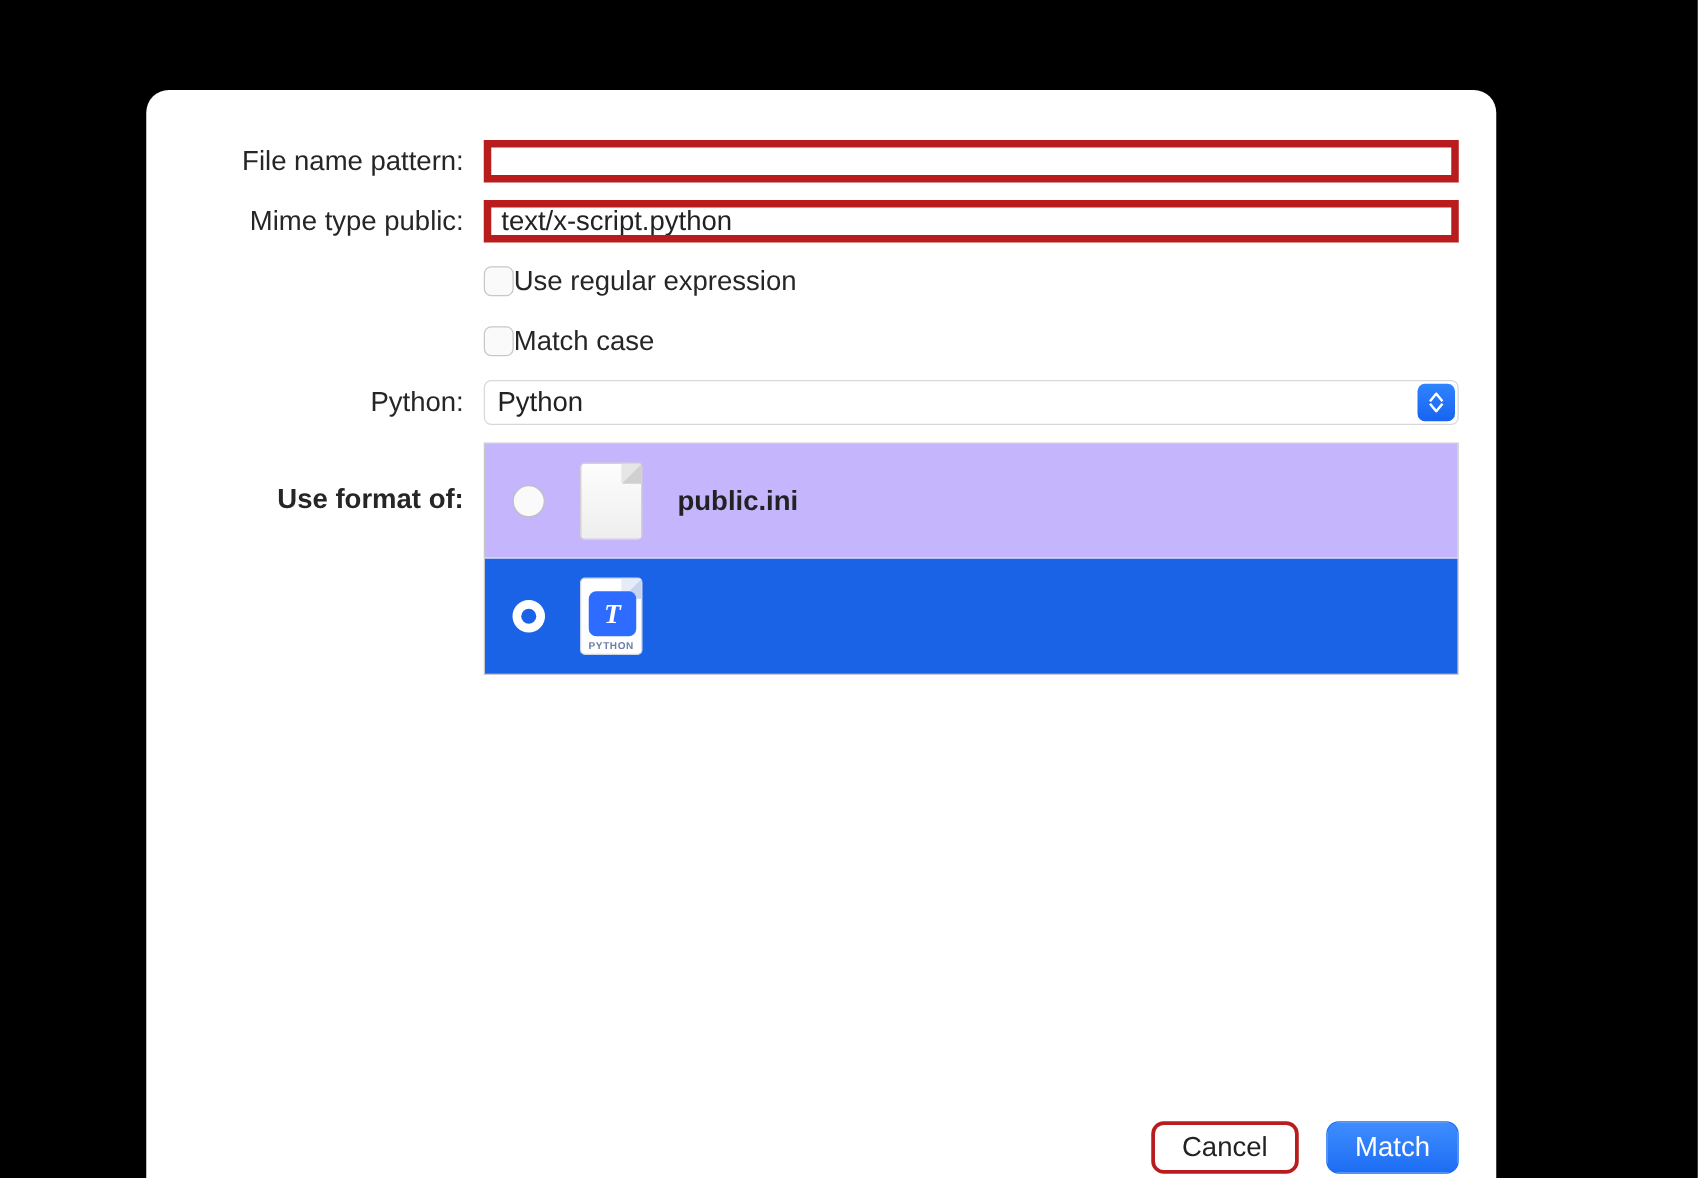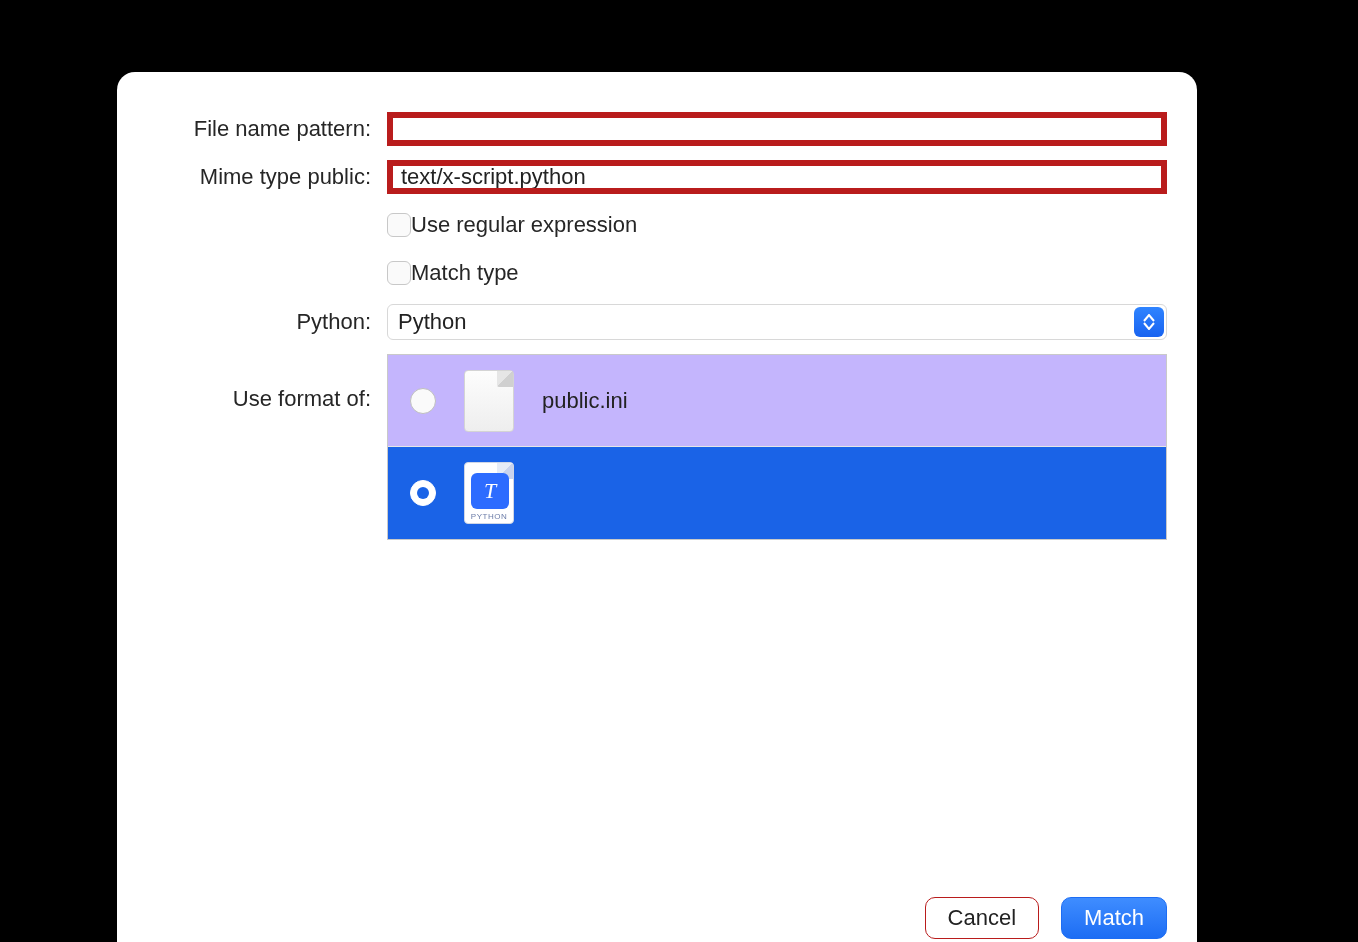--- a/index.html
+++ b/index.html
@@ -210,21 +210,21 @@
     border-radius: 10px;
     font-size: 22px;
     display:flex;
     align-items:center;
     justify-content:center;
     cursor:pointer;
     user-select:none;
   }
   .btn-secondary {
     background:#fff;
-    border:1px solid #b91c1c;
+    border:3px solid #b91c1c;
     color:#222;
   }
   .btn-primary {
     background: linear-gradient(#3f8dff,#1d6df4);
     color:#fff;
     border:1px solid #1d6df4;
   }
 </style>
 </head>
 <body>
@@ -250,42 +250,42 @@
     <div class="field-col checkbox-row">
       <div class="mac-checkbox"></div>
       <div class="cb-label">Use regular expression</div>
     </div>
   </div>
 
   <div class="row">
     <div class="label-col"></div>
     <div class="field-col checkbox-row">
       <div class="mac-checkbox"></div>
-      <div class="cb-label">Match type</div>
+      <div class="cb-label">Match case</div>
     </div>
   </div>
 
   <div class="row">
     <div class="label-col">Python:</div>
     <div class="field-col">
       <div class="select-wrap">
         <span>Python</span>
         <div class="select-stepper">
           <svg width="12" height="8" viewBox="0 0 12 8">
               <path d="M1 7 L6 1 L11 7" fill="none" stroke="#fff" stroke-width="2"></path>
             </svg>
           <svg width="12" height="8" viewBox="0 0 12 8">
               <path d="M1 1 L6 7 L11 1" fill="none" stroke="#fff" stroke-width="2"></path>
             </svg>
         </div>
       </div>
     </div>
   </div>
 
-  <div class="row" style="align-items:flex-start; margin-top:0;">
+  <div class="row" style="align-items:flex-start; margin-top:0;font-weight:bold;">
     <div class="label-col" style="padding-top:32px;">Use format of:</div>
     <div class="field-col">
       <div class="format-list">
 
         <div class="format-item">
           <div class="radio"></div>
           <div class="file-icon"></div>
           <div class="fi-text">
             <div class="fi-title">public.ini</div>
           </div>

